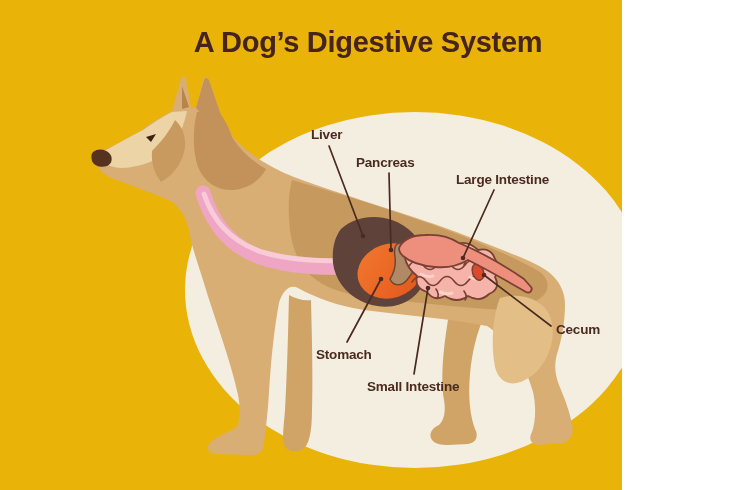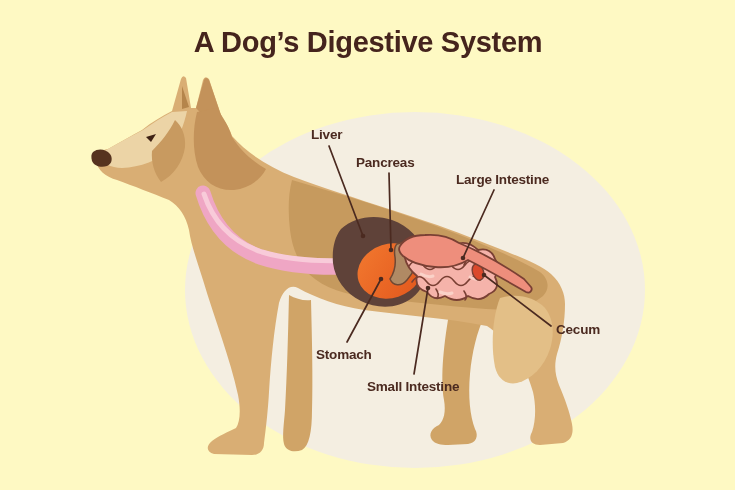--- a/index.html
+++ b/index.html
@@ -1,19 +1,19 @@
 <!DOCTYPE html>
 <html><head>
 <meta charset="utf-8">
 <style>
   html,body{margin:0;padding:0;background:#ffffff;}
   .canvas{
     position:relative;
-    width:735px;height:490px;
-    background:#fef9c3;
+    width:622px;height:490px;
+    background:#eab308;
     overflow:hidden;
     font-family:"Liberation Sans", sans-serif;
   }
   svg{position:absolute;left:0;top:0;}
   .ttl{
     font-family:"Liberation Sans", sans-serif;
     font-weight:700;
     font-size:29px;
     letter-spacing:-0.3px;
     fill:#45241d;

